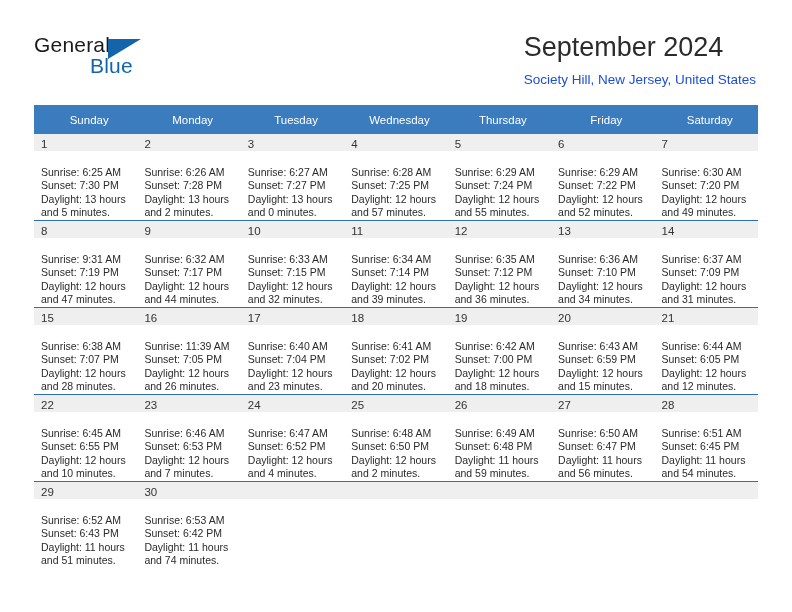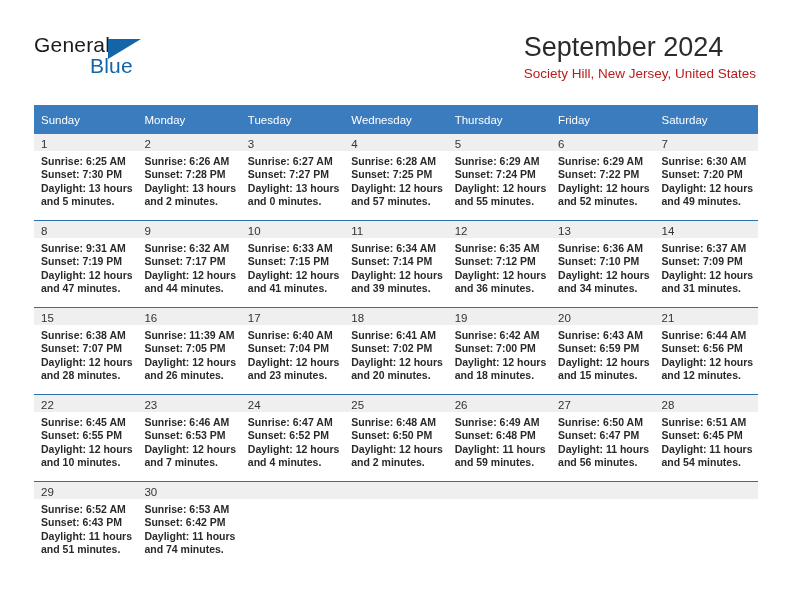--- a/index.html
+++ b/index.html
@@ -73,41 +73,42 @@
     text-align: left;
   }
   .cal-title {
     font-size: 27px;
     color: #2b2b2b;
     line-height: 34px;
     white-space: nowrap;
   }
   .cal-subtitle {
     font-size: 13.5px;
-    color: #b91c1c;
+    color: #1d4ed8;
     line-height: 20px;
+    margin-top: 6px;
     white-space: nowrap;
   }
 
   
   .calendar {
     position: absolute;
     left: 34px;
     top: 105px;
     width: 724px;
     border-collapse: collapse;
     table-layout: fixed;
   }
 
   .calendar th {
     background: #3a7cbe;
     color: #ffffff;
     font-size: 11.5px;
     font-weight: normal;
-    text-align: left;
+    text-align: center;
     padding: 5px 0 5px 7px;
     height: 19px;
     border: none;
   }
 
   .calendar td {
     width: 103.43px;
     vertical-align: top;
     padding: 0;
     border: none;
@@ -130,25 +131,24 @@
     line-height: 16px;
     padding: 2px 0 2px 7px;
     height: 17px;
     box-sizing: border-box;
   }
   .daynum.empty {
     color: transparent;
   }
 
   .details {
-    padding: 4px 4px 0 7px;
+    padding: 15px 4px 0 7px;
     font-size: 10.5px;
     line-height: 13.4px;
     color: #2a2a2a;
-    font-weight: bold;
   }
   .details div {
     white-space: nowrap;
   }
 </style>
 </head>
 <body>
 
 <div class="page">
 
@@ -282,21 +282,21 @@
               </div>
             </div>
           </td>
           <td>
             <div class="cell-inner">
               <div class="daynum">10</div>
               <div class="details">
                 <div>Sunrise: 6:33 AM</div>
                 <div>Sunset: 7:15 PM</div>
                 <div>Daylight: 12 hours</div>
-                <div>and 41 minutes.</div>
+                <div>and 32 minutes.</div>
               </div>
             </div>
           </td>
           <td>
             <div class="cell-inner">
               <div class="daynum">11</div>
               <div class="details">
                 <div>Sunrise: 6:34 AM</div>
                 <div>Sunset: 7:14 PM</div>
                 <div>Daylight: 12 hours</div>
@@ -403,21 +403,21 @@
                 <div>Daylight: 12 hours</div>
                 <div>and 15 minutes.</div>
               </div>
             </div>
           </td>
           <td>
             <div class="cell-inner">
               <div class="daynum">21</div>
               <div class="details">
                 <div>Sunrise: 6:44 AM</div>
-                <div>Sunset: 6:56 PM</div>
+                <div>Sunset: 6:05 PM</div>
                 <div>Daylight: 12 hours</div>
                 <div>and 12 minutes.</div>
               </div>
             </div>
           </td>
         </tr>
         <tr class="week">
           <td>
             <div class="cell-inner">
               <div class="daynum">22</div>

